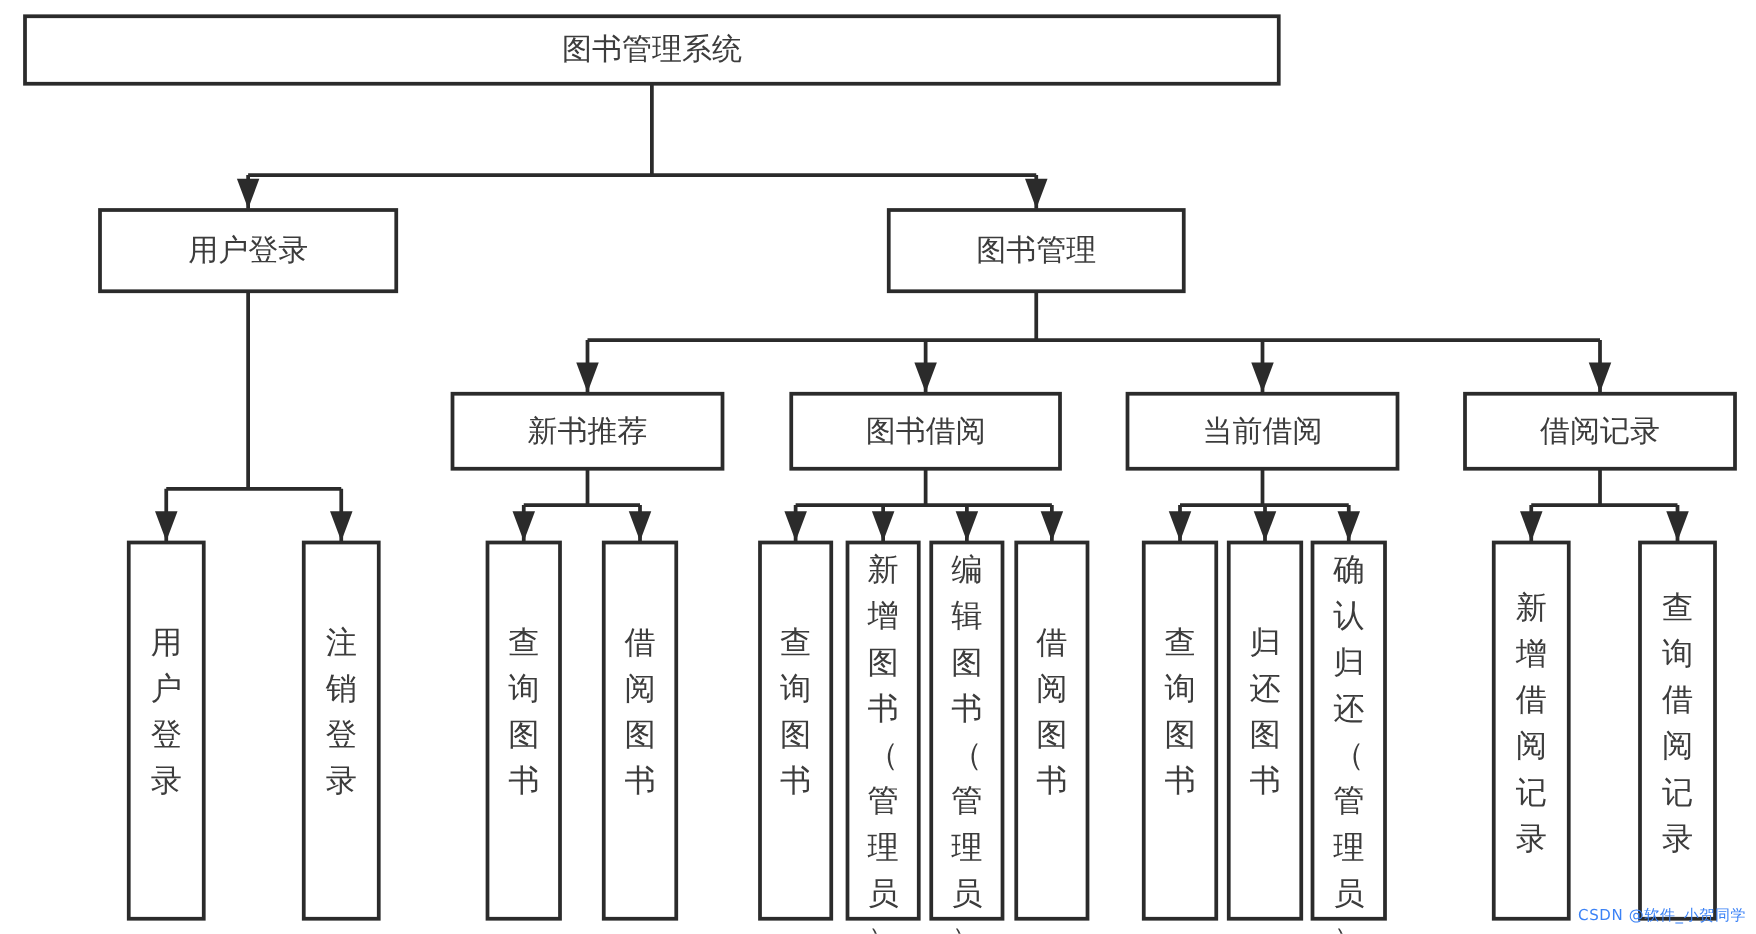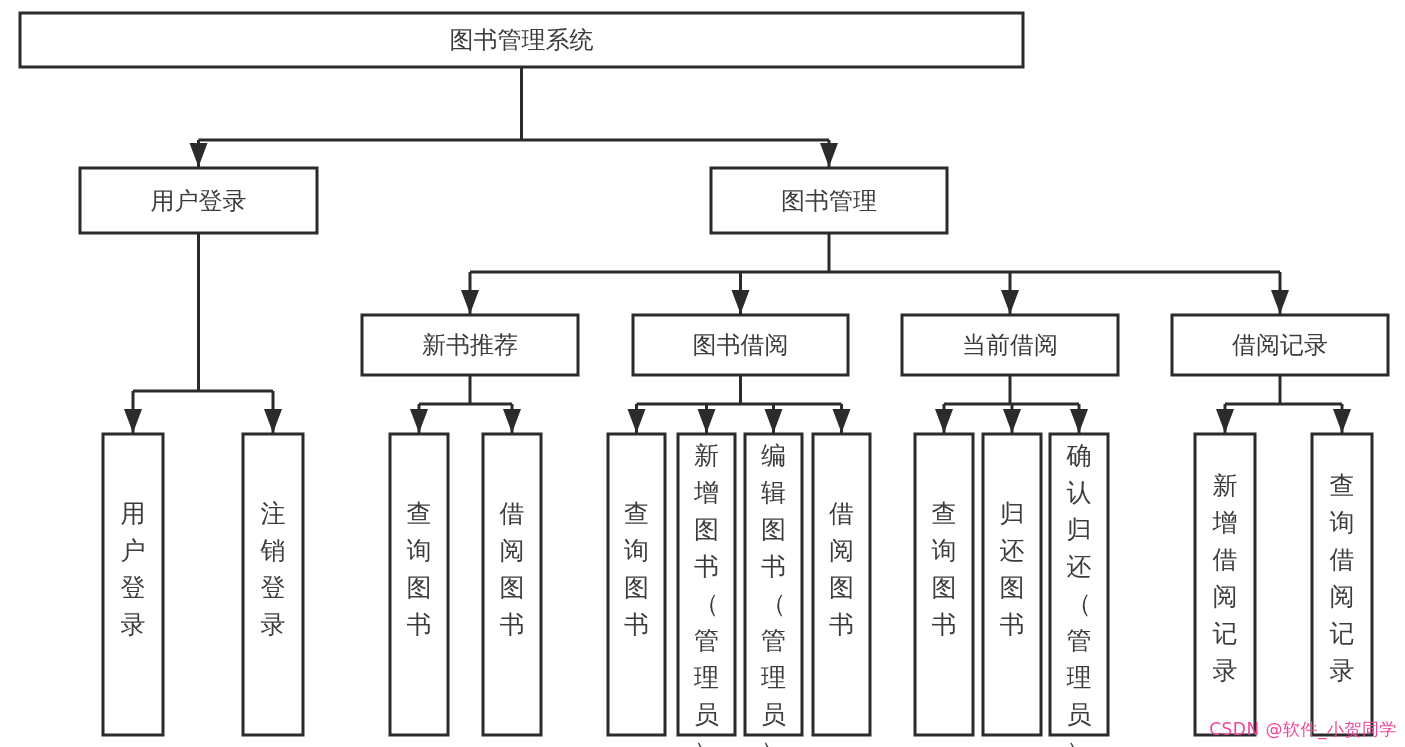--- a/index.html
+++ b/index.html
@@ -21,22 +21,22 @@
   }
   .leaflabel{
     fill:#3c3c3c;
     font-family:"DejaVu Sans","Liberation Sans",sans-serif;
     font-size:25px;
     text-anchor:middle;
   }
   .watermark{
     position:absolute;
     right:8px;bottom:6px;
-    color:#ec4899;
-    font-size:17px;
+    color:#3b82f6;
+    font-size:12px;
     font-family:"DejaVu Sans","Liberation Sans",sans-serif;
     letter-spacing:0.5px;
     white-space:nowrap;
     pointer-events:none;
   }
 </style>
 </head>
 <body>
 
 <svg id="diagram" viewBox="0 0 1405 747">

